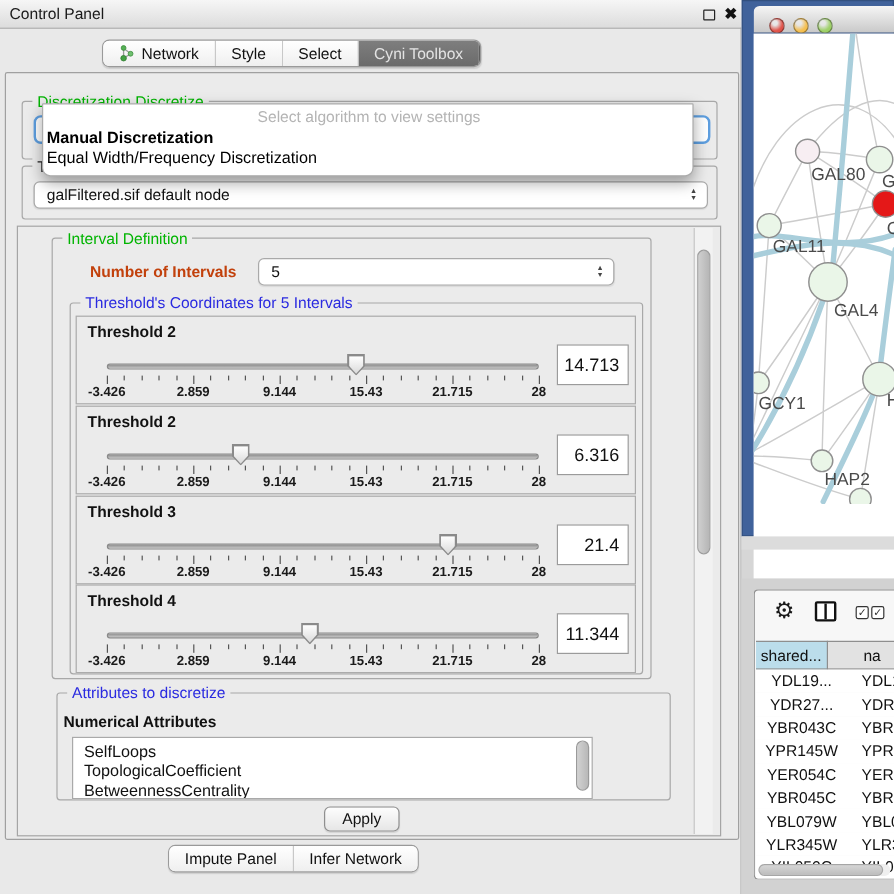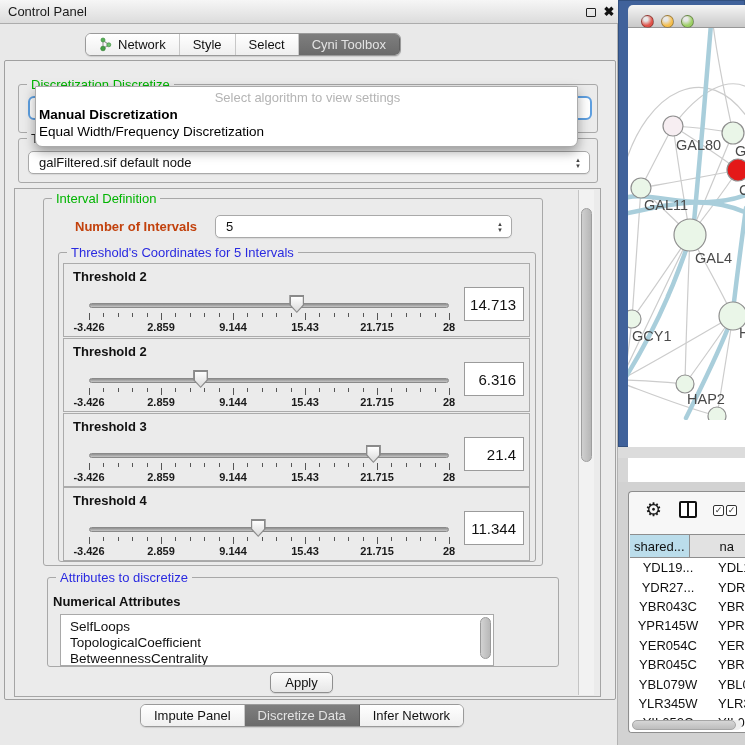--- a/index.html
+++ b/index.html
@@ -363,23 +363,20 @@
     <div class="attr-item" style="top: 4px;">SelfLoops</div>
         <div class="attr-item" style="top: 20px;">TopologicalCoefficient</div>
         <div class="attr-item" style="top: 36px;">BetweennessCentrality</div>
       </div>
 
     <div id="apply-btn" class="abs">Apply</div>
 
     <div id="bottom-tabs" class="abs seg-bar">
         <div class="seg">
           <span>Impute Panel</span>
-        </div>
-        <div class="seg selected">
-          <span>Discretize Data</span>
         </div>
         <div class="seg">
           <span>Infer Network</span>
         </div>
       </div>
   </div>
 
   <div id="right-region" class="abs">
 
     <div id="net-window">

